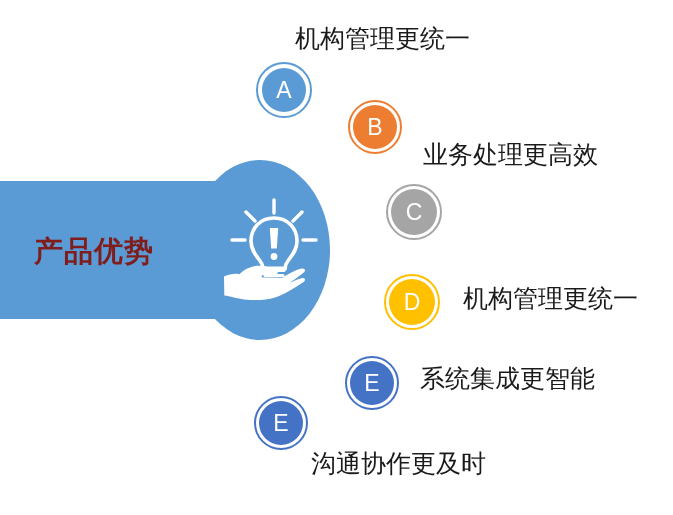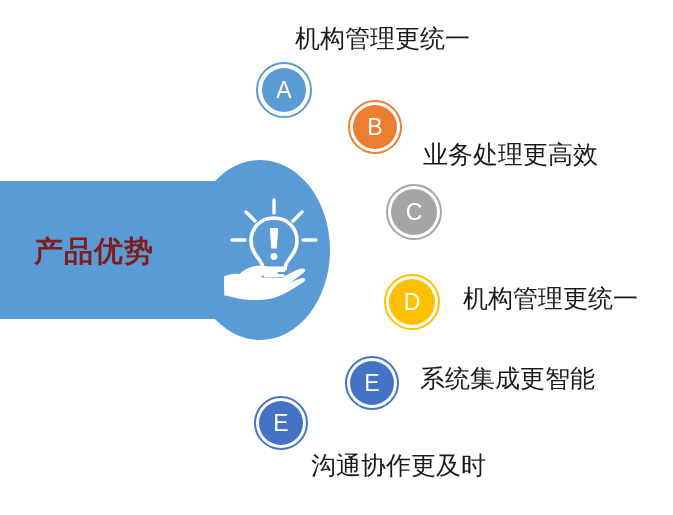--- a/index.html
+++ b/index.html
@@ -191,15 +191,15 @@
     <div class="disc" style="left:5px; top:5px; right:5px; bottom:5px; background:#4472C4;"></div>
     <span class="letter" style="font-size:23px;">E</span>
   </div>
   <div class="node-label" style="left:420px; top:365px;">系统集成更智能</div>
 
   <div class="node-circle" style="left:254px; top:396px; width:54px; height:54px;">
     <div class="ring" style="border-width:2px; border-color:#4472C4;"></div>
     <div class="disc" style="left:5px; top:5px; right:5px; bottom:5px; background:#4472C4;"></div>
     <span class="letter" style="font-size:23px;">E</span>
   </div>
-  <div class="node-label" style="left:311px; top:452px;">沟通协作更及时</div>
+  <div class="node-label" style="left:311px; top:452px;font-family:Liberation Mono, monospace;">沟通协作更及时</div>
 
 </div>
 
 </body></html>

